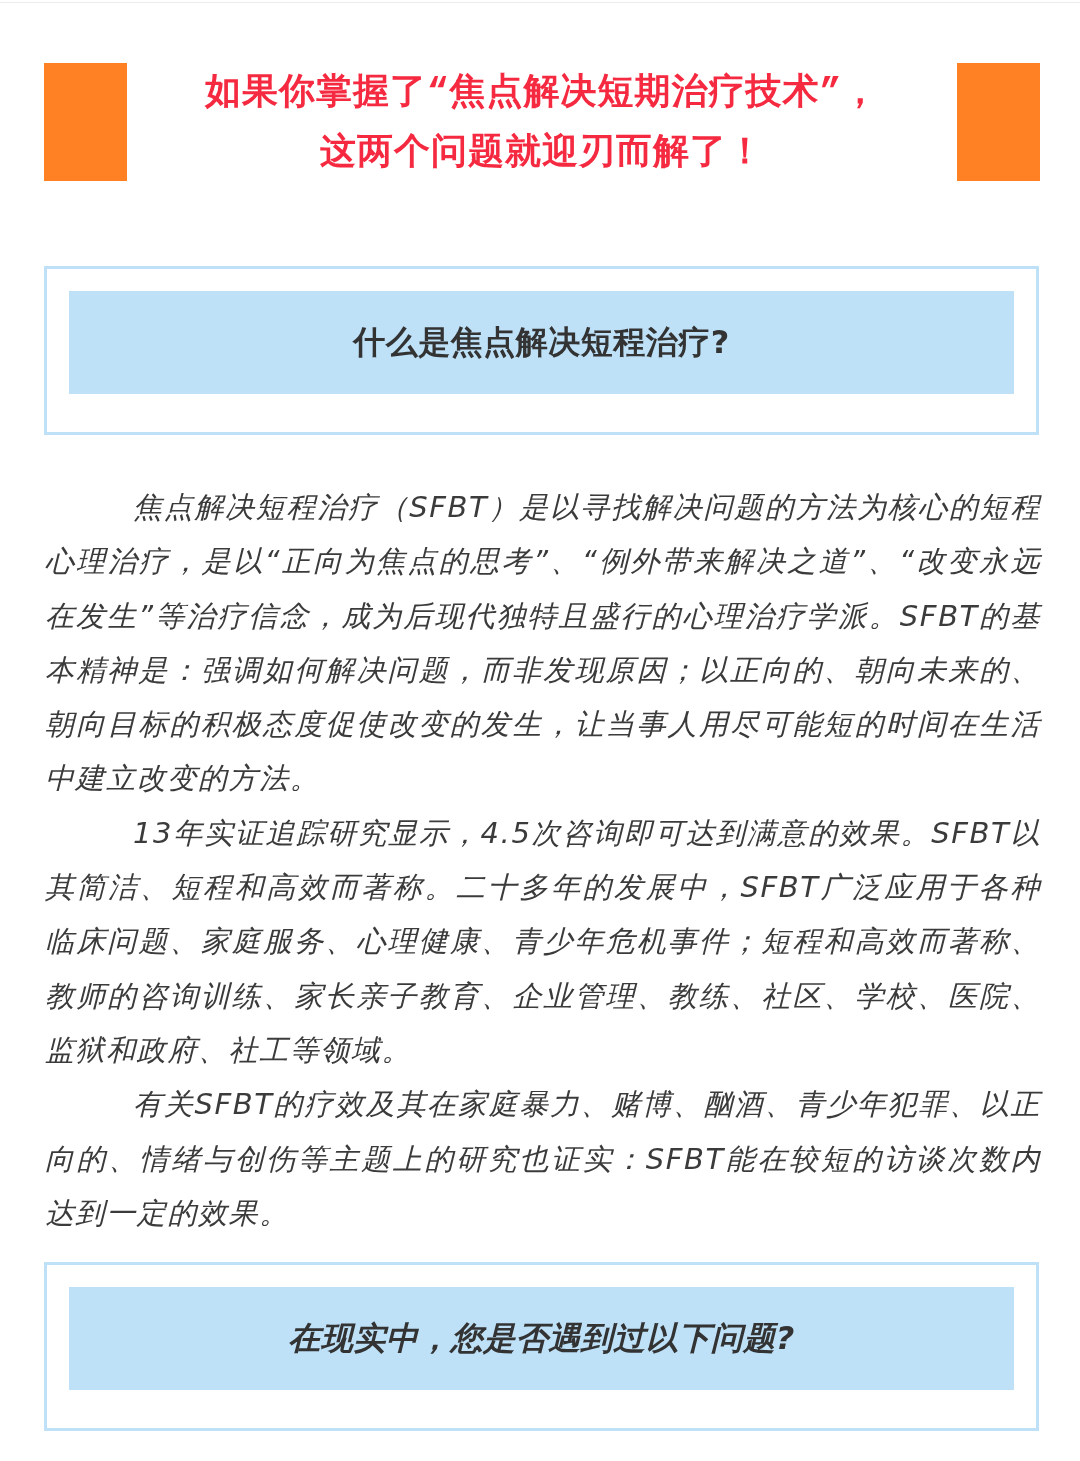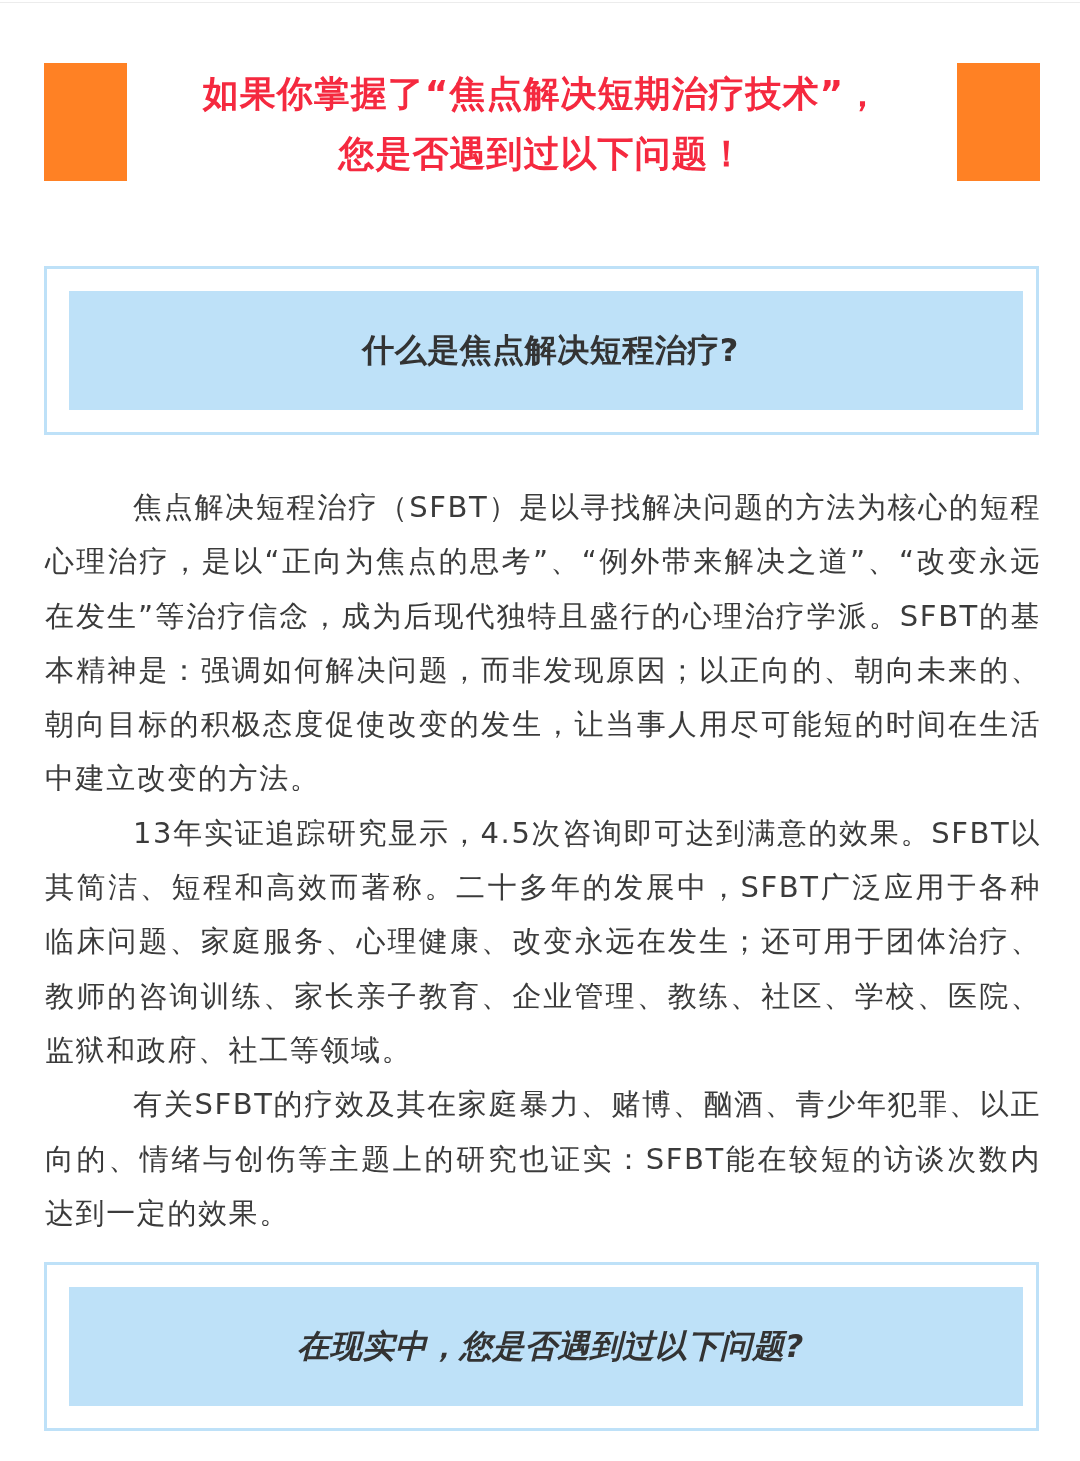--- a/index.html
+++ b/index.html
@@ -34,42 +34,41 @@
       left: 127px;
       width: 830px;
       top: 64px;
       text-align: center;
       color: #F5293F;
       font-weight: bold;
       font-size: 36px;
       line-height: 60px;
       letter-spacing: 1px;
     }
-    .headline div { white-space: nowrap; }
+    .headline div { white-space: nowrap; font-family: Liberation Mono, monospace; }
     .q-box {
       position: absolute;
       left: 44px;
       width: 989px;
       height: 163px;
       border: 3px solid #BEE1F8;
       background: #ffffff;
     }
     .q-box-1 { top: 266px; }
     .q-box-2 { top: 1262px; font-style: italic; }
     .q-inner {
       position: absolute;
       left: 22px;
       top: 22px;
       width: 945px;
-      height: 119px;
+      height: 103px;
       background: #BEE1F8;
       display: flex;
       align-items: center;
       justify-content: center;
-      padding-left: 9px;
     }
     .q-title {
       color: #333333;
       font-weight: bold;
       font-size: 32px;
       letter-spacing: 0.5px;
       white-space: nowrap;
     }
     .body-text {
       position: absolute;
@@ -78,44 +77,45 @@
       width: 996px;
       color: #3b3b3b;
       font-size: 29px;
       line-height: 54.3px;
       letter-spacing: 1.6px;
       text-align: justify;
     }
     .body-text p {
       margin: 0;
       text-indent: 88px;
+      font-style: italic;
     }
   </style>
 </head>
 <body>
 
 <div class="top-rule"></div>
 
 <div class="orange-block orange-left"></div>
 <div class="orange-block orange-right"></div>
 
 <div class="headline">
   <div>如果你掌握了“焦点解决短期治疗技术”，</div>
-  <div>您是否遇到过以下问题！</div>
+  <div>这两个问题就迎刃而解了！</div>
 </div>
 
 <div class="q-box q-box-1">
   <div class="q-inner">
     <span class="q-title">什么是焦点解决短程治疗?</span>
   </div>
 </div>
 
 <div class="body-text">
   <p>焦点解决短程治疗（SFBT）是以寻找解决问题的方法为核心的短程心理治疗，是以“正向为焦点的思考”、“例外带来解决之道”、“改变永远在发生”等治疗信念，成为后现代独特且盛行的心理治疗学派。SFBT的基本精神是：强调如何解决问题，而非发现原因；以正向的、朝向未来的、朝向目标的积极态度促使改变的发生，让当事人用尽可能短的时间在生活中建立改变的方法。</p>
-  <p>13年实证追踪研究显示，4.5次咨询即可达到满意的效果。SFBT以其简洁、短程和高效而著称。二十多年的发展中，SFBT广泛应用于各种临床问题、家庭服务、心理健康、改变永远在发生；还可用于团体治疗、教师的咨询训练、家长亲子教育、企业管理、教练、社区、学校、医院、监狱和政府、社工等领域。</p>
+  <p>13年实证追踪研究显示，4.5次咨询即可达到满意的效果。SFBT以其简洁、短程和高效而著称。二十多年的发展中，SFBT广泛应用于各种临床问题、家庭服务、心理健康、青少年危机事件；短程和高效而著称、教师的咨询训练、家长亲子教育、企业管理、教练、社区、学校、医院、监狱和政府、社工等领域。</p>
   <p>有关SFBT的疗效及其在家庭暴力、赌博、酗酒、青少年犯罪、以正向的、情绪与创伤等主题上的研究也证实：SFBT能在较短的访谈次数内达到一定的效果。</p>
 </div>
 
 <div class="q-box q-box-2">
   <div class="q-inner">
     <span class="q-title">在现实中，您是否遇到过以下问题?</span>
   </div>
 </div>
 
 </body></html>

